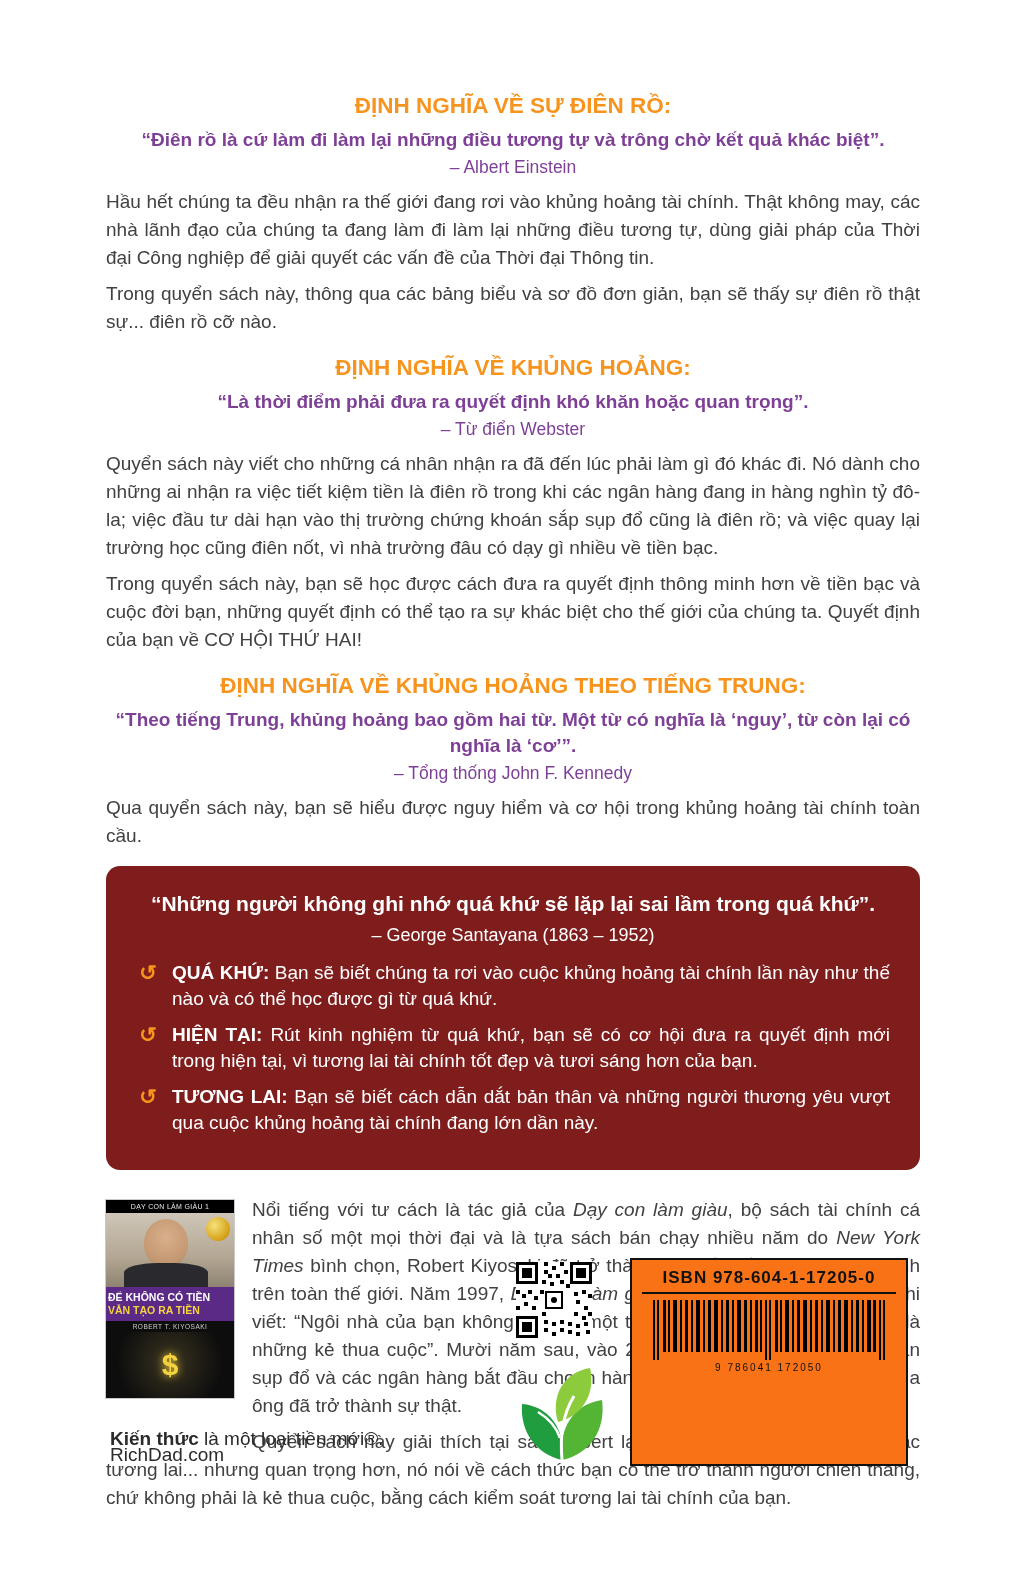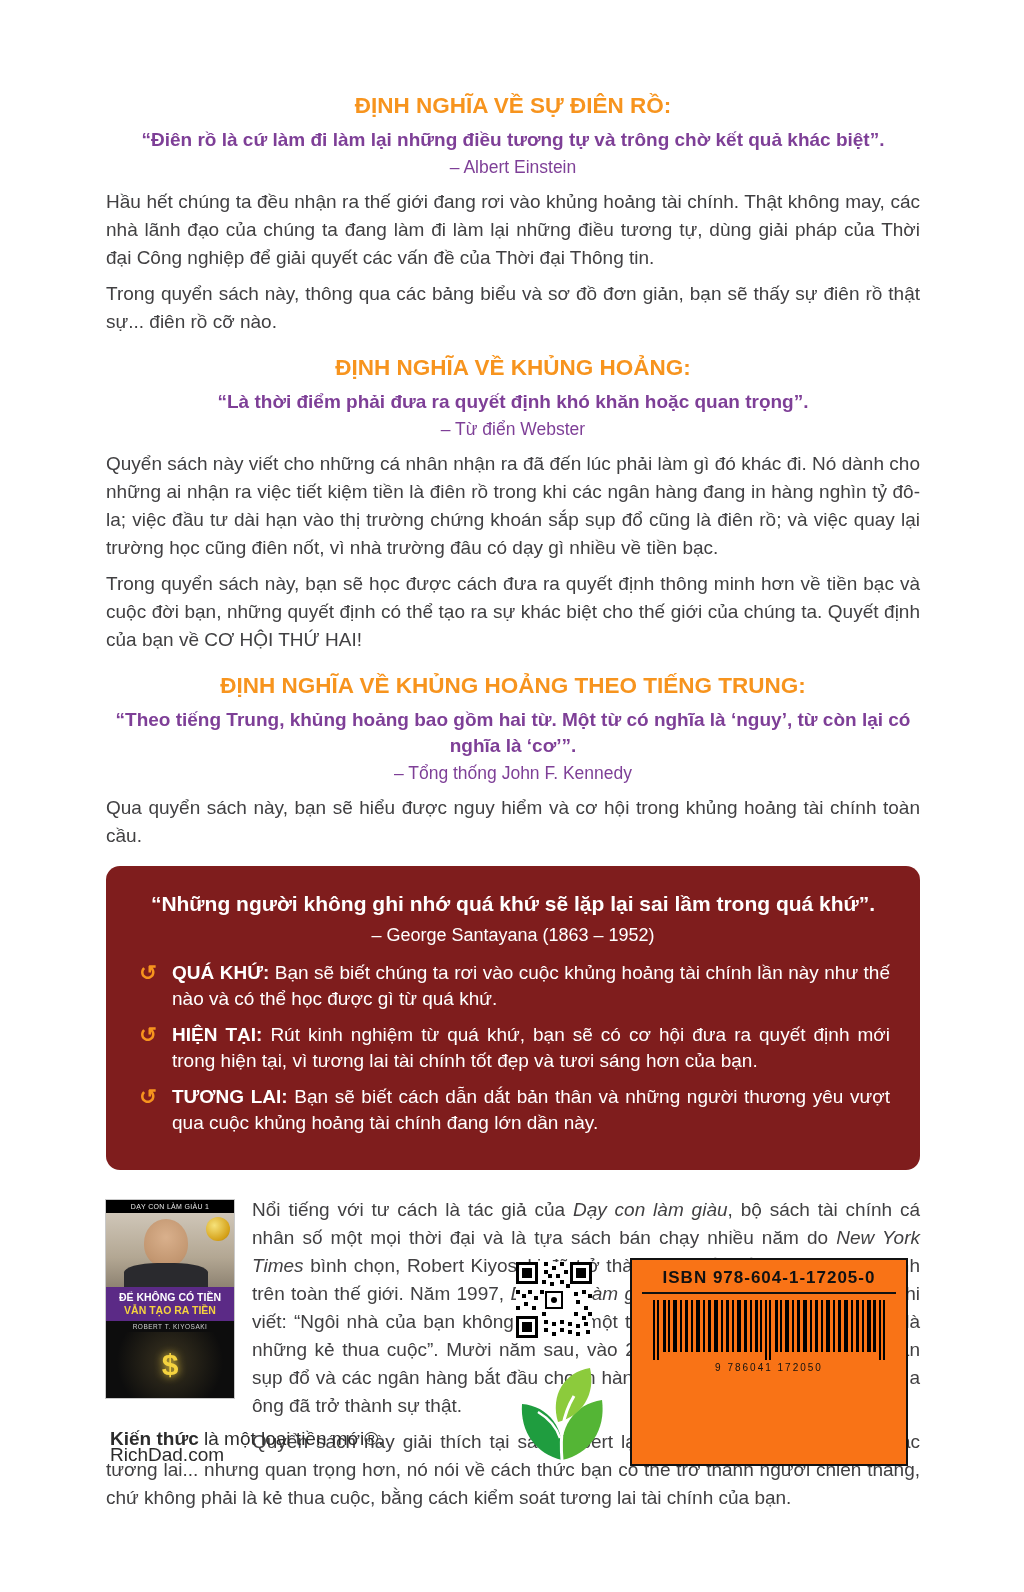--- a/index.html
+++ b/index.html
@@ -20,21 +20,21 @@
   .pb-icon{color:#F7941E;font-size:21px;font-weight:700;flex:0 0 24px;line-height:26px;text-align:center;}
   .pb-text{font-size:19px;line-height:26px;margin:0;text-align:justify;color:#fff;}
 
   .author-sec{margin-top:24px;}
   .cover{float:left;width:128px;height:198px;margin:4px 18px 46px 0;background:#0d0d0d;box-shadow:0 0 0 1px #c9c9c9;display:flex;flex-direction:column;}
   .cover-series{background:#000;color:#e8e8e8;font-size:7px;text-align:center;padding:3px 2px;letter-spacing:.3px;white-space:nowrap;overflow:hidden;}
   .cover-photo{height:74px;position:relative;background:linear-gradient(180deg,#cfc6b8 0%,#b3a793 60%,#8e8372 100%);}
   .face{position:absolute;left:38px;top:6px;width:44px;height:48px;border-radius:50% 50% 46% 46%;background:radial-gradient(circle at 50% 38%,#d9b08c 0%,#c29670 70%,#a87e5d 100%);}
   .suit{position:absolute;bottom:0;left:18px;width:84px;height:24px;background:#2a2a2e;border-radius:40% 40% 0 0;}
   .badge{position:absolute;top:4px;right:4px;width:24px;height:24px;border-radius:50%;background:radial-gradient(circle at 35% 35%,#f6e27a,#d4a017 70%,#9c7410);}
-  .cover-title{background:#5b2a86;text-align:center;padding:4px 2px;}
+  .cover-title{background:#5b2a86;text-align:left;padding:4px 2px;}
   .cover-title .t1{display:block;color:#fff;font-size:10.5px;font-weight:700;line-height:13px;white-space:nowrap;}
   .cover-title .t2{display:block;color:#F5D33F;font-size:10.5px;font-weight:700;line-height:13px;white-space:nowrap;}
   .cover-author{color:#cfcfcf;font-size:6.5px;text-align:center;padding:2px 0;background:#0d0d0d;letter-spacing:.5px;}
   .cover-dollar{flex:1;display:flex;align-items:center;justify-content:center;color:#F5D33F;font-size:30px;font-weight:700;text-shadow:0 0 9px rgba(245,211,63,.95);background:radial-gradient(circle at 50% 45%,#3a3320 0%,#0d0d0d 72%);}
 
   .qr{position:absolute;left:516px;top:1262px;width:76px;height:76px;}
   .isbn-box{position:absolute;left:630px;top:1258px;width:278px;height:208px;border:2px solid #111;background:#f97316;padding:8px 10px;box-sizing:border-box;}
   .isbn-label{font-size:17px;font-weight:700;letter-spacing:1px;text-align:center;color:#111;border-bottom:2px solid #111;padding-bottom:4px;margin-bottom:6px;white-space:nowrap;}
   .barcode{display:block;margin:0 auto;}
   .isbn-digits{font-family:Liberation Sans, sans-serif;font-size:10px;letter-spacing:2px;text-align:center;color:#111;margin-top:2px;}

